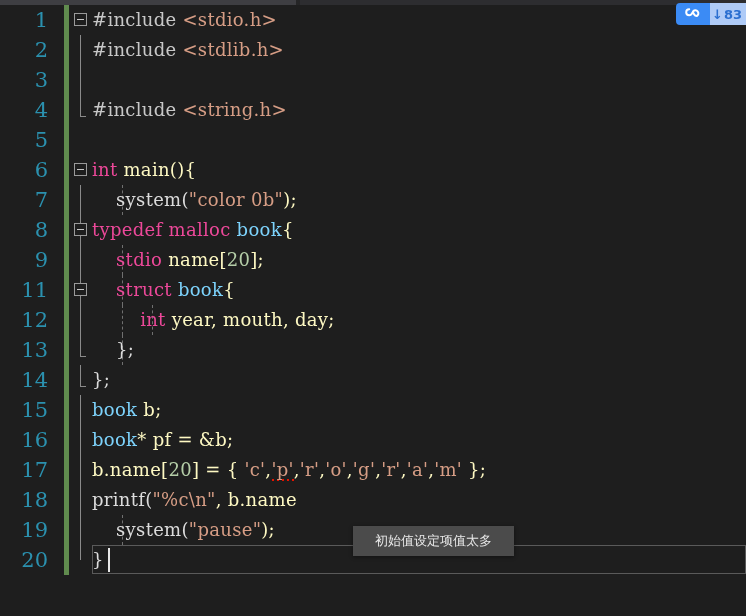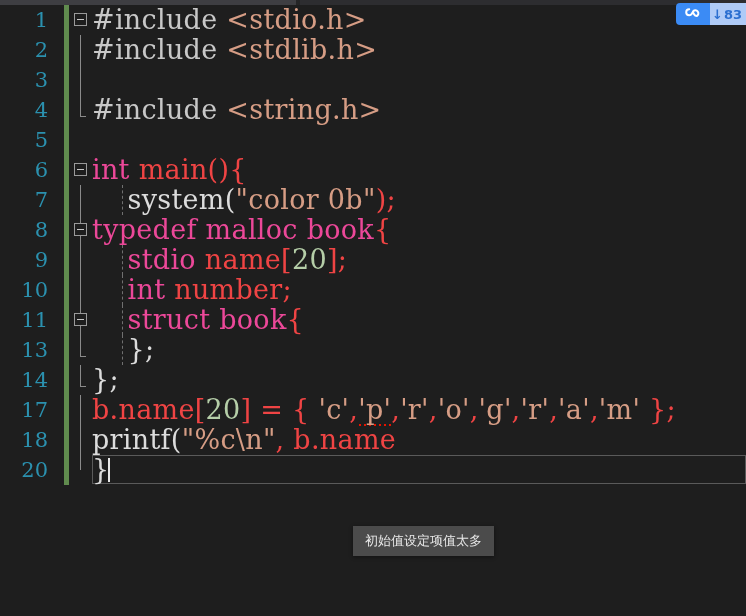--- a/index.html
+++ b/index.html
@@ -43,52 +43,52 @@
   .foldline.end{height:21px;}
   .foldline.end::after{
     content:"";position:absolute;left:0px;top:21px;width:6px;height:1px;background:#8A8A8A;
   }
 
   
   .guide{position:absolute;top:0;width:0;height:30px;border-left:1px dashed #707070;}
 
   .code{
     position:absolute;left:92px;top:0;height:30px;line-height:30px;
-    white-space:pre;font-size:27px;letter-spacing:0.3px;
+    white-space:pre;font-size:18px;letter-spacing:0.3px;
     font-family:"DejaVu Serif","Liberation Serif",serif;
     color:#DCDCDC;
   }
   .kw{color:#ec4899;}
   .pp{color:#C8C8C8;}
   .inc{color:#D69D85;}
   .str{color:#D69D85;}
-  .typ{color:#ec4899;}
+  .typ{color:#7dd3fc;}
   .num{color:#B5CEA8;}
-  .pun{color:#ef4444;}
+  .pun{color:#fef9c3;}
   .fn{color:#DCDCDC;}
   .squig{
     border-bottom:2px solid transparent;
     background-image:radial-gradient(circle at 2px 3px, #E51400 1.2px, transparent 1.4px);
     background-size:5px 5px;background-repeat:repeat-x;background-position:0 100%;
     padding-bottom:2px;
   }
   
   .curline{
     position:absolute;left:92px;top:0;right:0;height:29px;
     border:1px solid #5A5A5A;box-sizing:border-box;
   }
   .caret{
     position:absolute;left:9px;top:3px;width:2px;height:24px;background:#E8E8E8;
   }
 
   
   .tooltip{
     position:absolute;left:353px;top:526px;
     background:#4B4B4B;color:#E8E8E8;
-    padding:7px 12px;font-size:13px;line-height:16px;
+    padding:7px 22px;font-size:13px;line-height:16px;
     font-family:"DejaVu Sans","Liberation Sans",sans-serif;
     box-shadow:0 1px 4px rgba(0,0,0,.45);
     white-space:nowrap;
   }
 
   
   .badge{
     position:absolute;right:0;top:3px;height:22px;display:flex;align-items:center;
     font-family:"DejaVu Sans","Liberation Sans",sans-serif;
   }
@@ -188,81 +188,107 @@
     <div class="row">
       <div class="lnum">9</div>
       <div class="chbar"></div>
       <div class="foldcol">
           <div class="foldline"></div>
         </div>
       <div class="guide" style="left:122px"></div>
       <div class="code"><span class="kw">    stdio</span><span class="pun"> name[</span><span class="num">20</span><span class="pun">];</span></div>
     </div>
 
-    <div class="row">
-      <div class="lnum">10</div>
-      <div class="chbar"></div>
-      <div class="foldcol">
-          <div class="foldline"></div>
-        </div>
-      <div class="guide" style="left:122px"></div>
-      <div class="code"><span class="kw">    int</span><span class="pun"> number;</span></div>
-    </div>
 
     <div class="row">
       <div class="lnum">11</div>
       <div class="chbar"></div>
       <div class="foldcol">
         <div class="foldline"></div>
         <div class="foldbox"></div>
       </div>
       <div class="guide" style="left:122px"></div>
       <div class="code"><span class="kw">    struct</span><span class="typ"> book</span><span class="pun">{</span></div>
     </div>
 
+    <div class="row">
+      <div class="lnum">12</div>
+      <div class="chbar"></div>
+      <div class="foldcol">
+          <div class="foldline"></div>
+        </div>
+      <div class="guide" style="left:122px"></div>
+      <div class="guide" style="left:152px"></div>
+      <div class="code"><span class="kw">        int</span><span class="pun"> year, mouth, day;</span></div>
+    </div>
 
     <div class="row">
       <div class="lnum">13</div>
       <div class="chbar"></div>
       <div class="foldcol">
           <div class="foldline end"></div>
         </div>
       <div class="guide" style="left:122px"></div>
       <div class="code">    };</div>
     </div>
 
     <div class="row">
       <div class="lnum">14</div>
       <div class="chbar"></div>
       <div class="foldcol">
           <div class="foldline end"></div>
         </div>
       <div class="code">};</div>
     </div>
 
-
+    <div class="row">
+      <div class="lnum">15</div>
+      <div class="chbar"></div>
+      <div class="foldcol">
+          <div class="foldline"></div>
+        </div>
+      <div class="code"><span class="typ">book</span><span class="pun"> b;</span></div>
+    </div>
+
+    <div class="row">
+      <div class="lnum">16</div>
+      <div class="chbar"></div>
+      <div class="foldcol">
+          <div class="foldline"></div>
+        </div>
+      <div class="code"><span class="typ">book</span><span class="pun">* pf = &amp;b;</span></div>
+    </div>
 
     <div class="row">
       <div class="lnum">17</div>
       <div class="chbar"></div>
       <div class="foldcol">
           <div class="foldline"></div>
         </div>
       <div class="code"><span class="pun">b.name[</span><span class="num">20</span><span class="pun">] = { </span><span class="str">'c'</span><span class="pun">,</span><span class="str squig">'p'</span><span class="pun">,</span><span class="str">'r'</span><span class="pun">,</span><span class="str">'o'</span><span class="pun">,</span><span class="str">'g'</span><span class="pun">,</span><span class="str">'r'</span><span class="pun">,</span><span class="str">'a'</span><span class="pun">,</span><span class="str">'m'</span><span class="pun"> };</span></div>
     </div>
 
     <div class="row">
       <div class="lnum">18</div>
       <div class="chbar"></div>
       <div class="foldcol">
           <div class="foldline"></div>
         </div>
       <div class="code"><span class="fn">printf(</span><span class="str">"%c\n"</span><span class="pun">, b.name</span></div>
     </div>
 
+    <div class="row">
+      <div class="lnum">19</div>
+      <div class="chbar"></div>
+      <div class="foldcol">
+          <div class="foldline"></div>
+        </div>
+      <div class="guide" style="left:122px"></div>
+      <div class="code"><span class="fn">    system(</span><span class="str">"pause"</span><span class="pun">);</span></div>
+    </div>
 
     <div class="row">
       <div class="lnum">20</div>
       <div class="chbar"></div>
       <div class="foldcol">
           <div class="foldline half-top"></div>
         </div>
       <div class="curline"></div>
       <div class="code">}</div>
       <div class="caret" style="left:108px;"></div>

